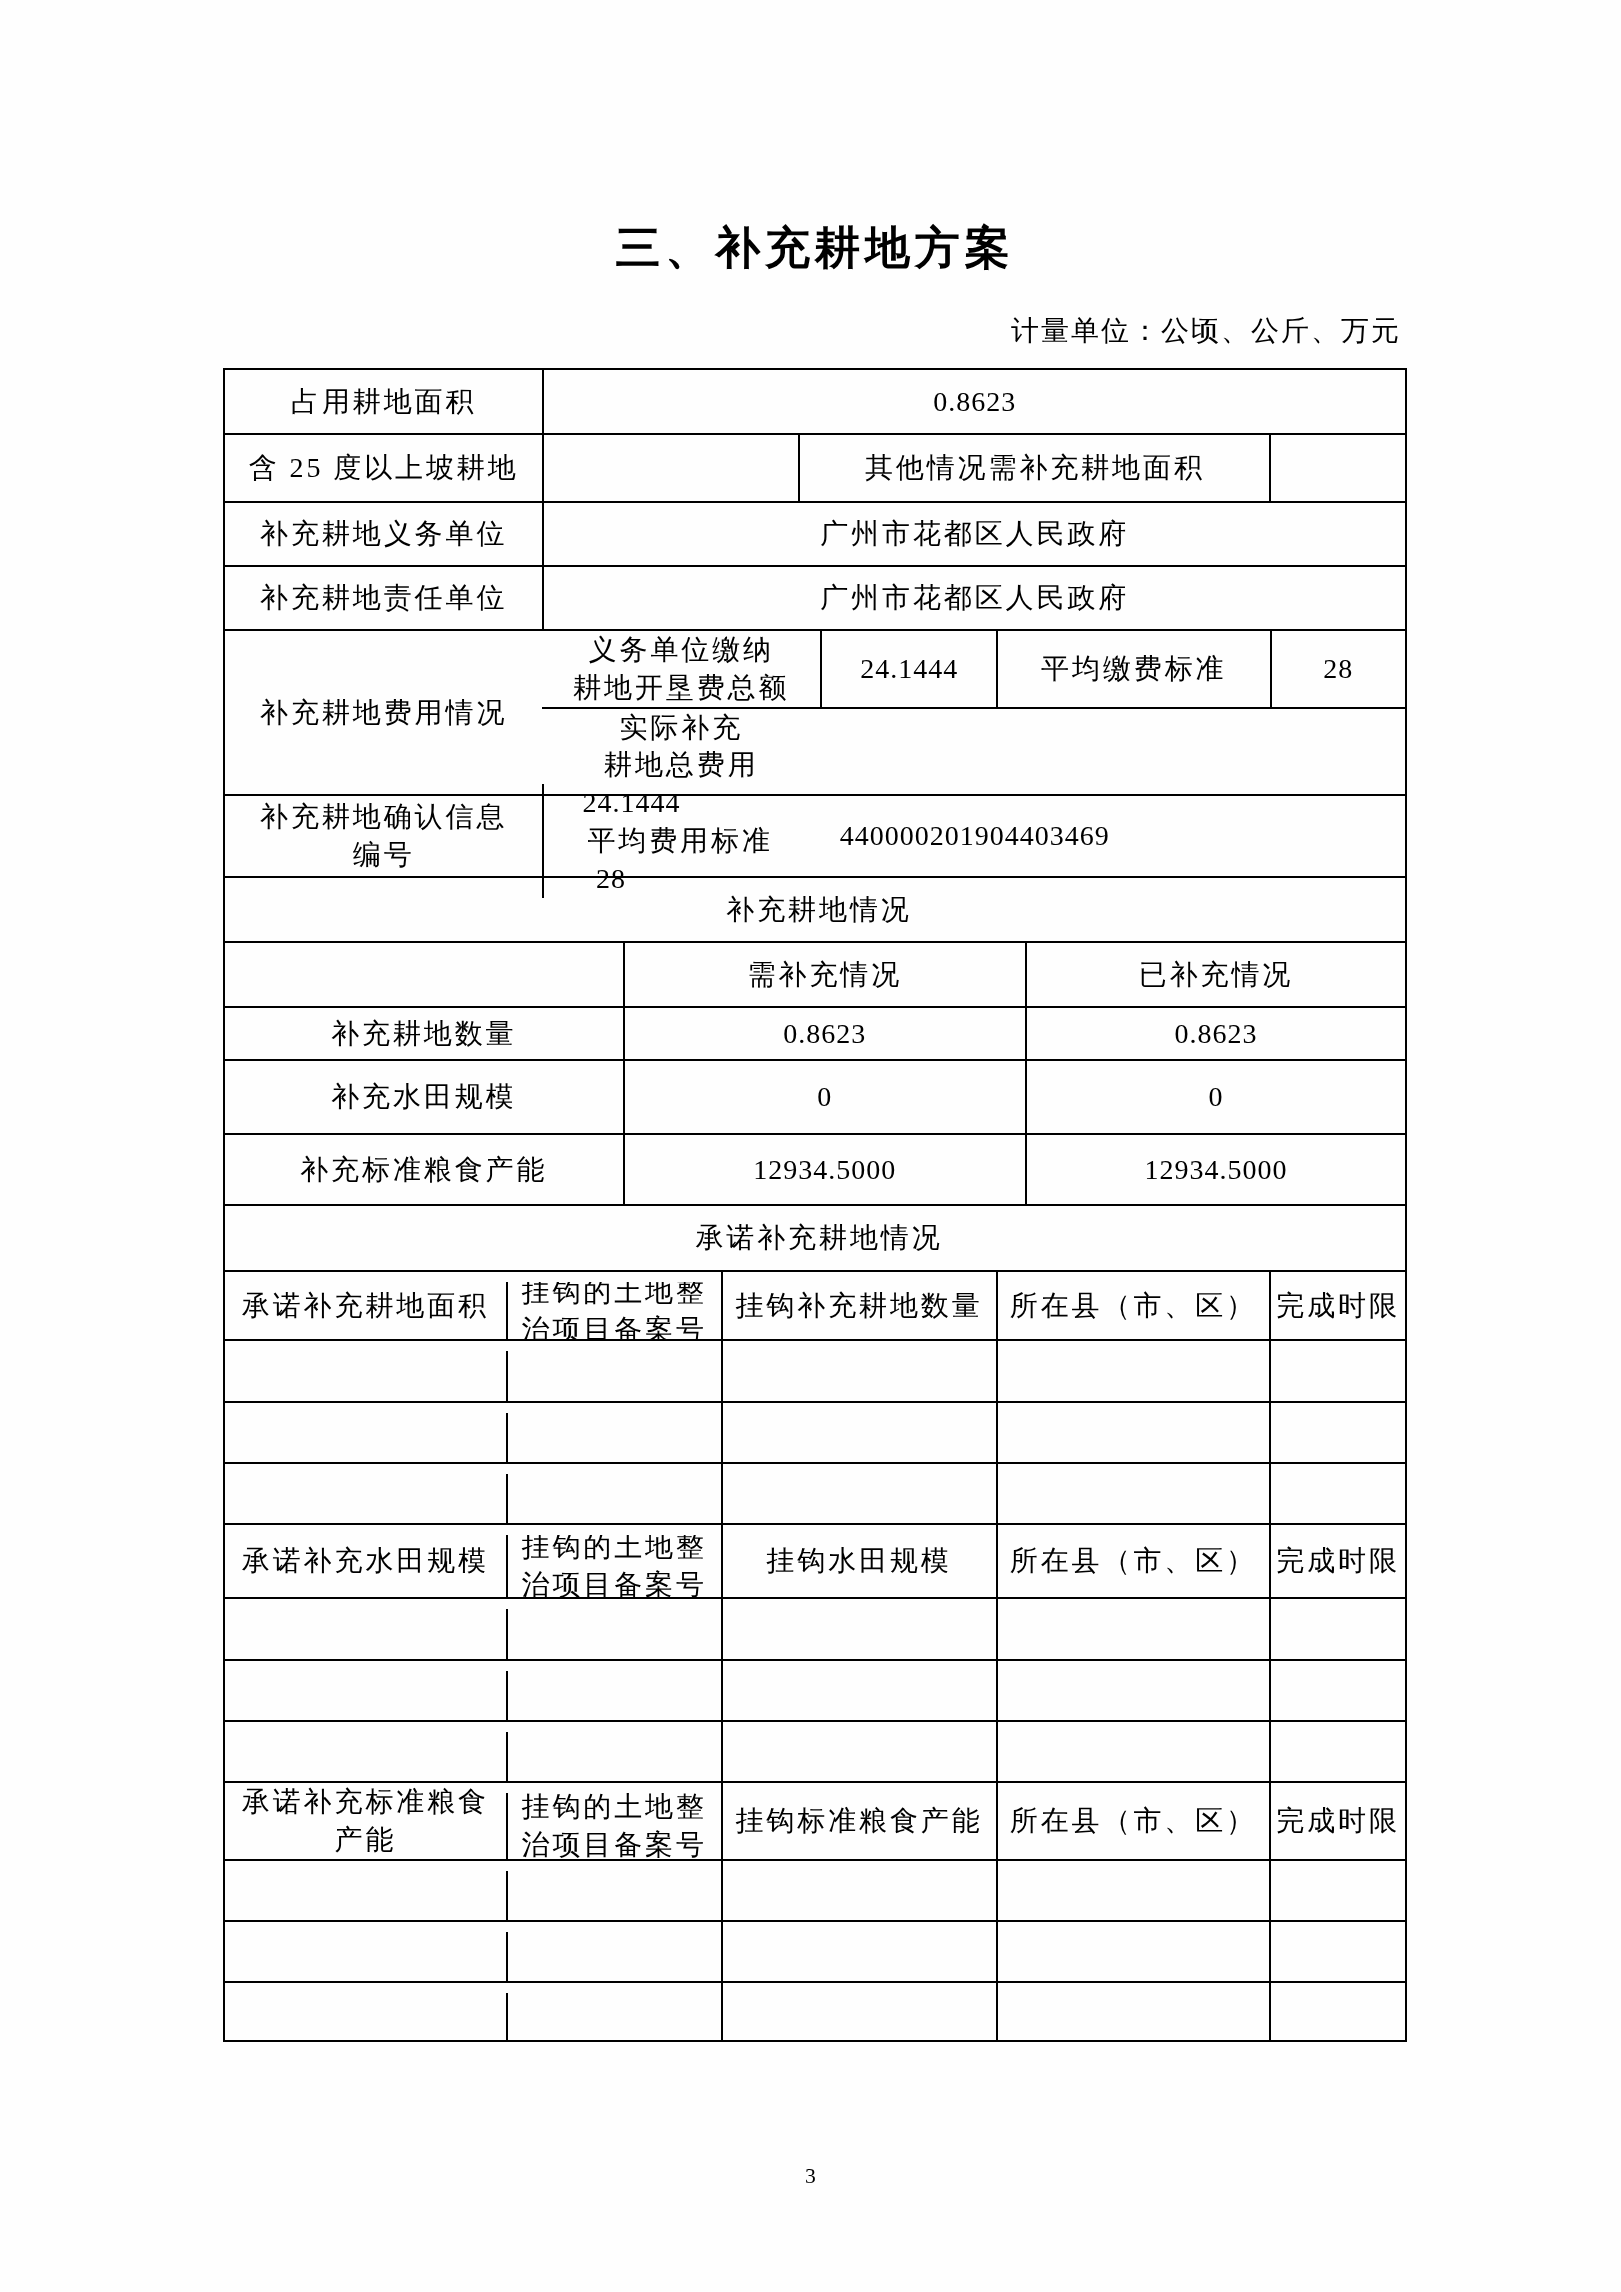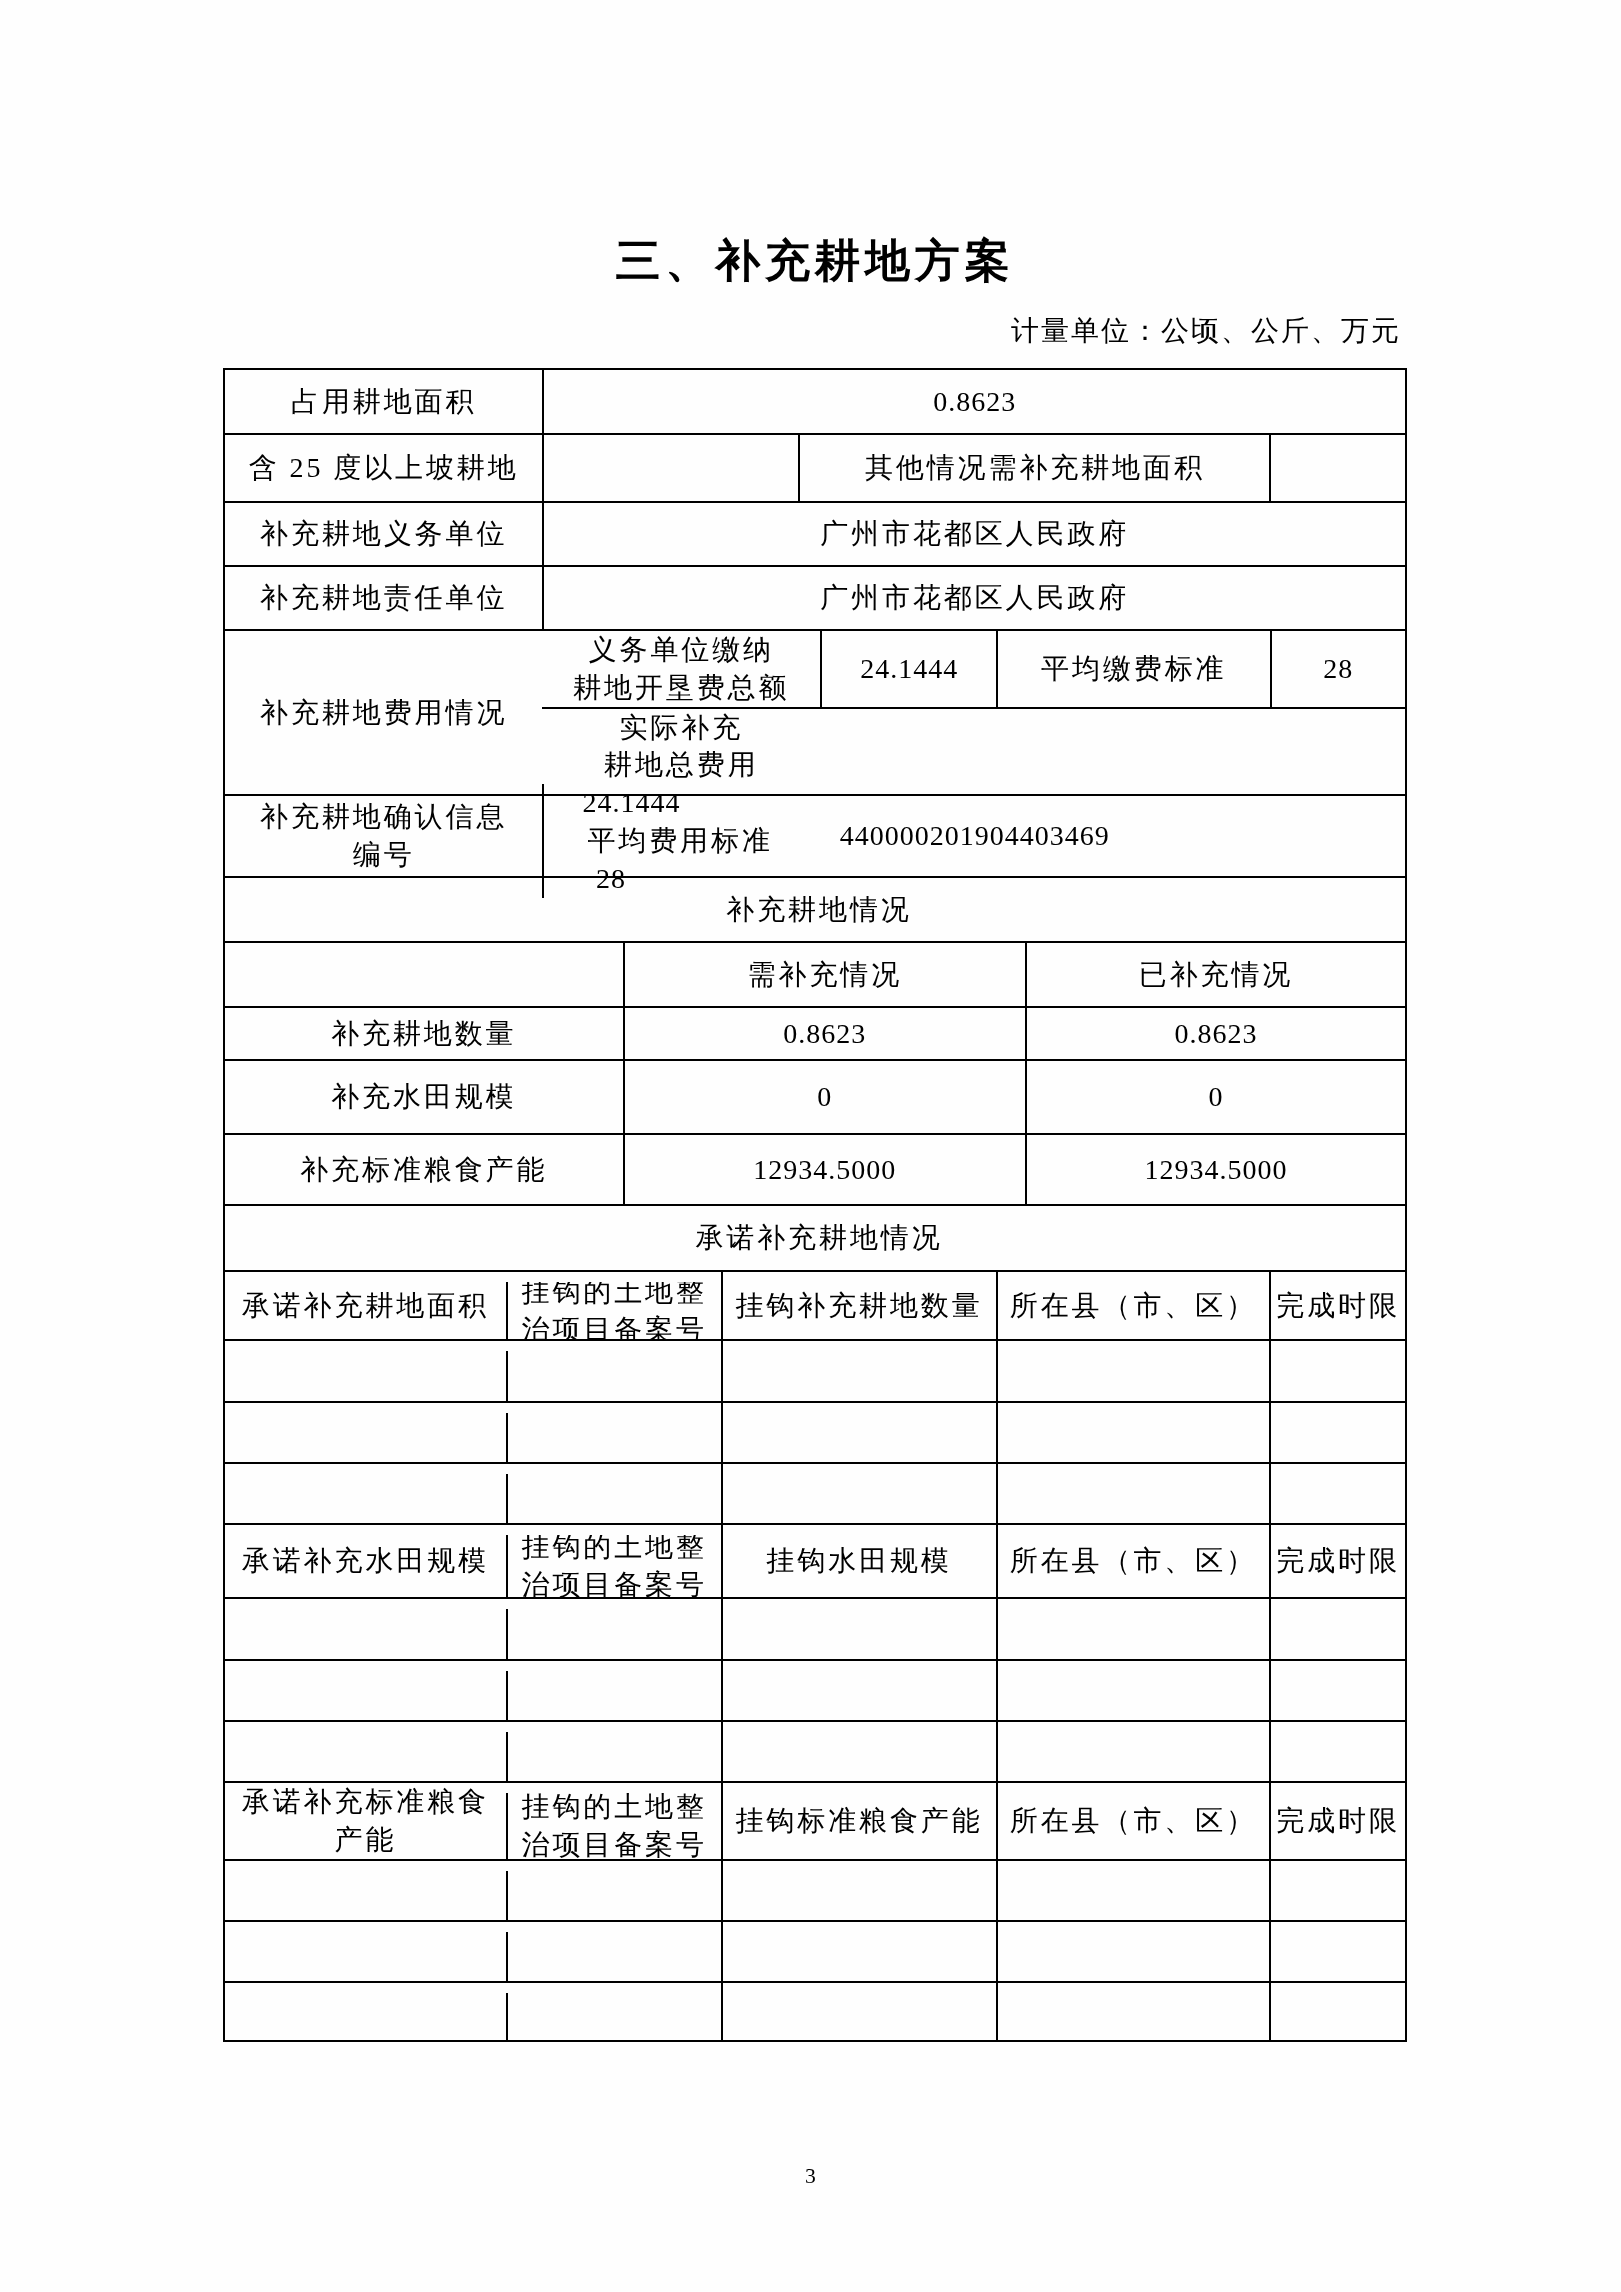--- a/index.html
+++ b/index.html
@@ -6,21 +6,21 @@
   .page{
     position:relative;
     width:1621px;height:2293px;
     margin:0 auto;
     background:#fefefe;
     font-family:"Liberation Serif","DejaVu Serif",serif;
     color:#000;
   }
   .doc-title{
     position:absolute;left:223px;top:218px;width:1184px;
-    text-align:center;font-size:45px;font-weight:bold;letter-spacing:4.9px;margin-top:13px;
+    text-align:center;font-size:45px;font-weight:bold;letter-spacing:4.9px;
   }
   .unit-note{
     position:absolute;left:223px;top:312px;width:1178px;
     text-align:right;font-size:28px;letter-spacing:2px;
   }
   .tbl{
     position:absolute;left:223px;top:368px;width:1184px;
     border:2.9px solid #000;
     box-sizing:border-box;
     font-size:28px;

